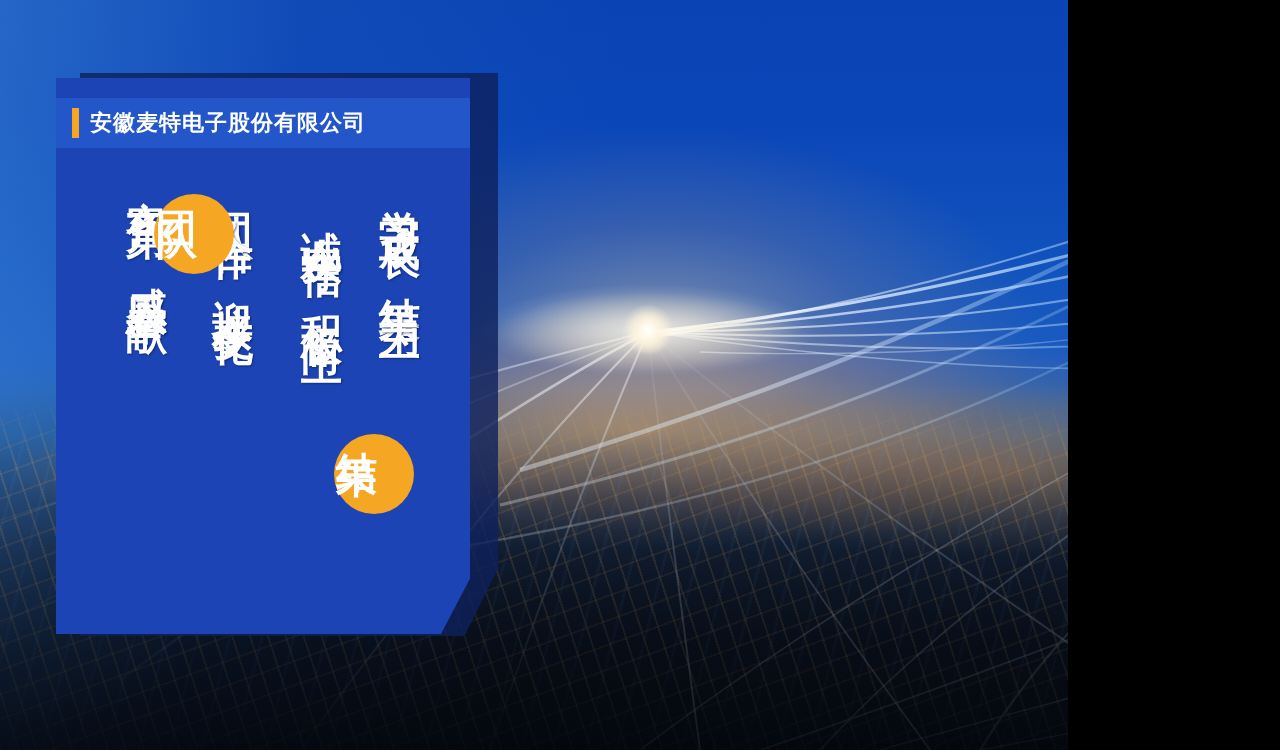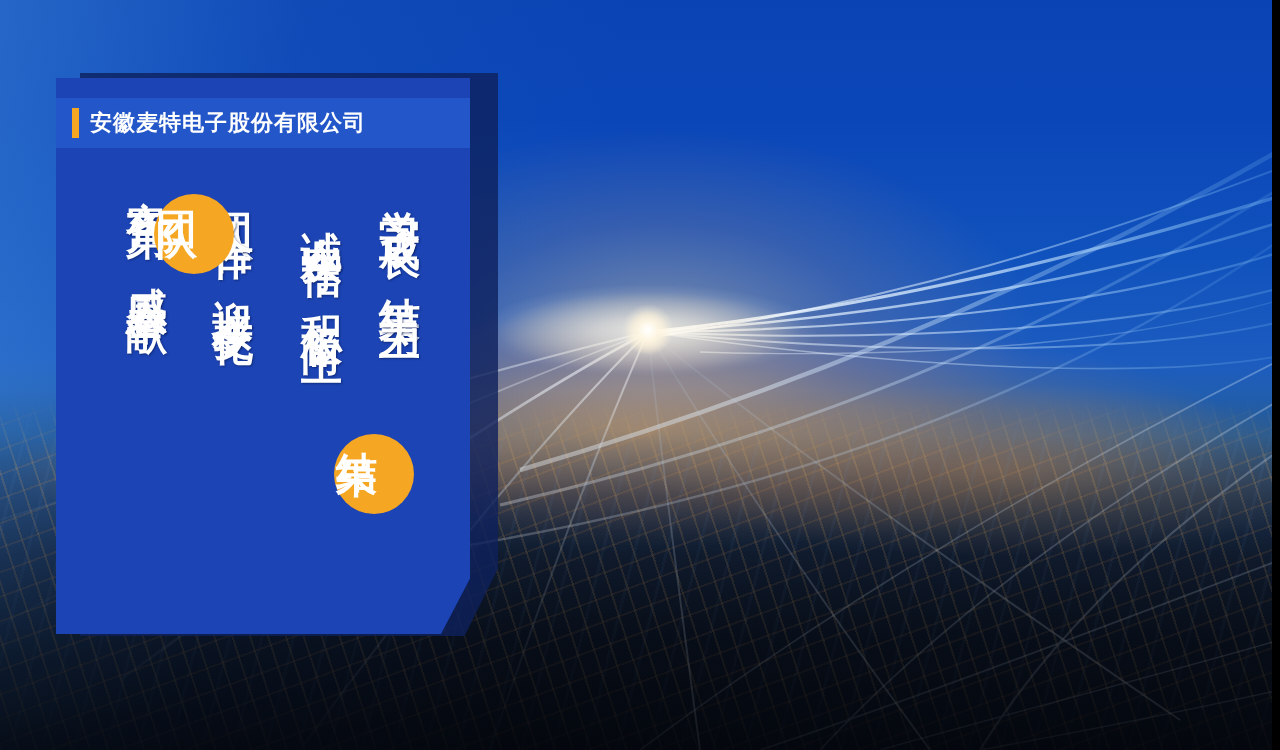--- a/index.html
+++ b/index.html
@@ -2,21 +2,21 @@
 <html><head>
 <meta charset="utf-8">
 <style>
   html, body {
     margin: 0;
     padding: 0;
     background: #000;
   }
   #stage {
     position: relative;
-    width: 1272px;
+    width: 1068px;
     height: 750px;
     overflow: hidden;
     font-family: "Liberation Serif", "DejaVu Serif", serif;
     background: #0b2a6b;
   }
 
   
   .bg-layer { position:absolute; left:0; top:0; width:1280px; height:750px; }
 
   .bg-sky {

